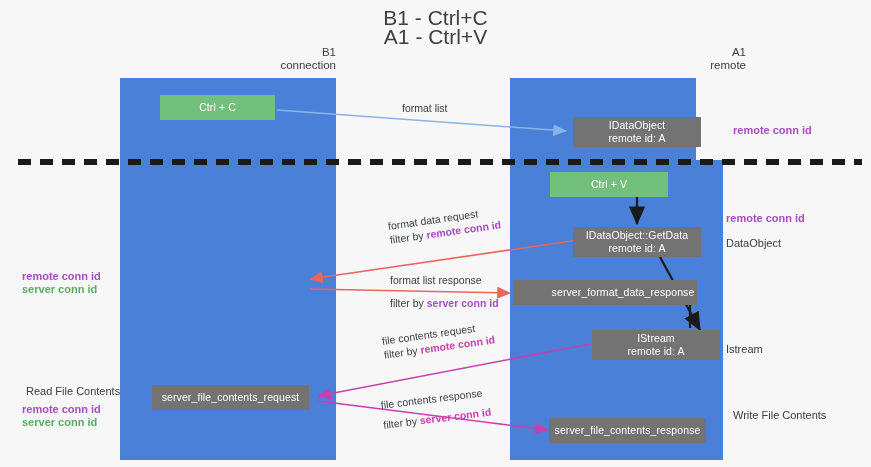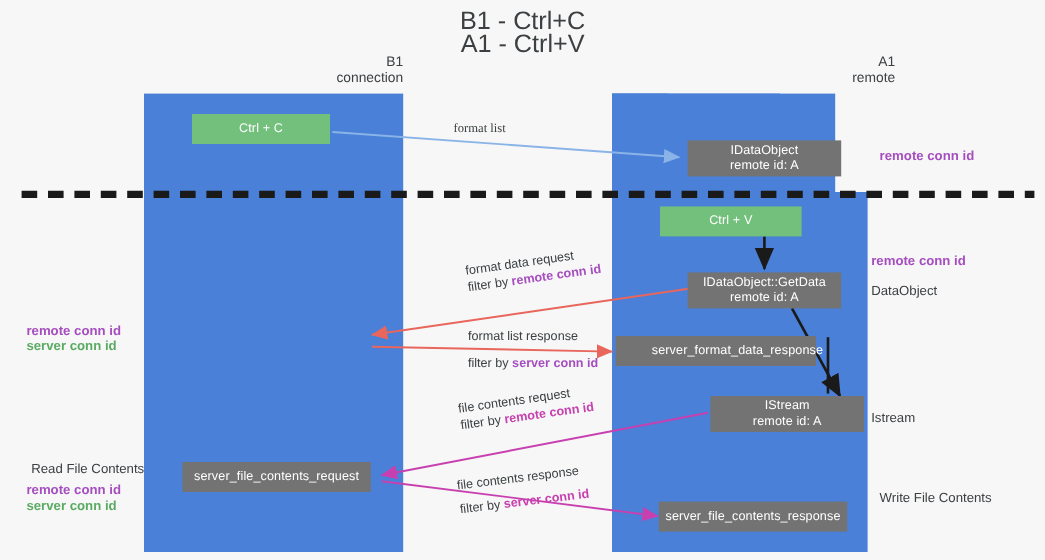--- a/index.html
+++ b/index.html
@@ -150,30 +150,30 @@
 
   <div class="abs box orange" style="left:573px; top:117px; width:128px; height:30px;">IDataObject
 remote id: A</div>
 
   <div class="abs box green" style="left:550px; top:172px; width:118px; height:25px;">Ctrl + V</div>
 
   <div class="abs box orange" style="left:573px; top:227px; width:128px; height:30px;">IDataObject::GetData
 remote id: A</div>
 
 
-  <div class="abs box orange" style="left:513px; top:280px; width:167px; height:25px;padding-left:36px;">server_format_data_response</div>
+  <div class="abs box orange" style="left:513px; top:280px; width:184px; height:25px;padding-left:36px;">server_format_data_response</div>
 
   <div class="abs box orange" style="left:592px; top:330px; width:128px; height:30px;">IStream
 remote id: A</div>
 
   <div class="abs box orange" style="left:152px; top:385px; width:157px; height:25px;">server_file_contents_request</div>
 
   <div class="abs box orange" style="left:549px; top:418px; width:157px; height:25px;">server_file_contents_response</div>
 
-  <div class="abs edge-label" style="left:378px; top:101px;font-family:Liberation Serif, serif;">format list</div>
+  <div class="abs edge-label" style="left:402px; top:101px;">format list</div>
 
   <div class="abs" style="left:387px; top:219px; transform:rotate(-8deg); transform-origin:left top;">
     <div class="edge-label">format data request</div>
     <div class="edge-label"><span>filter by </span><span class="hl-purple">remote conn id</span></div>
   </div>
 
   <div class="abs" style="left:390px; top:273px;">
     <div class="edge-label">format list response</div>
     <div class="edge-label" style="margin-top:9px;"><span>filter by </span><span class="hl-purple">server conn id</span></div>
   </div>

